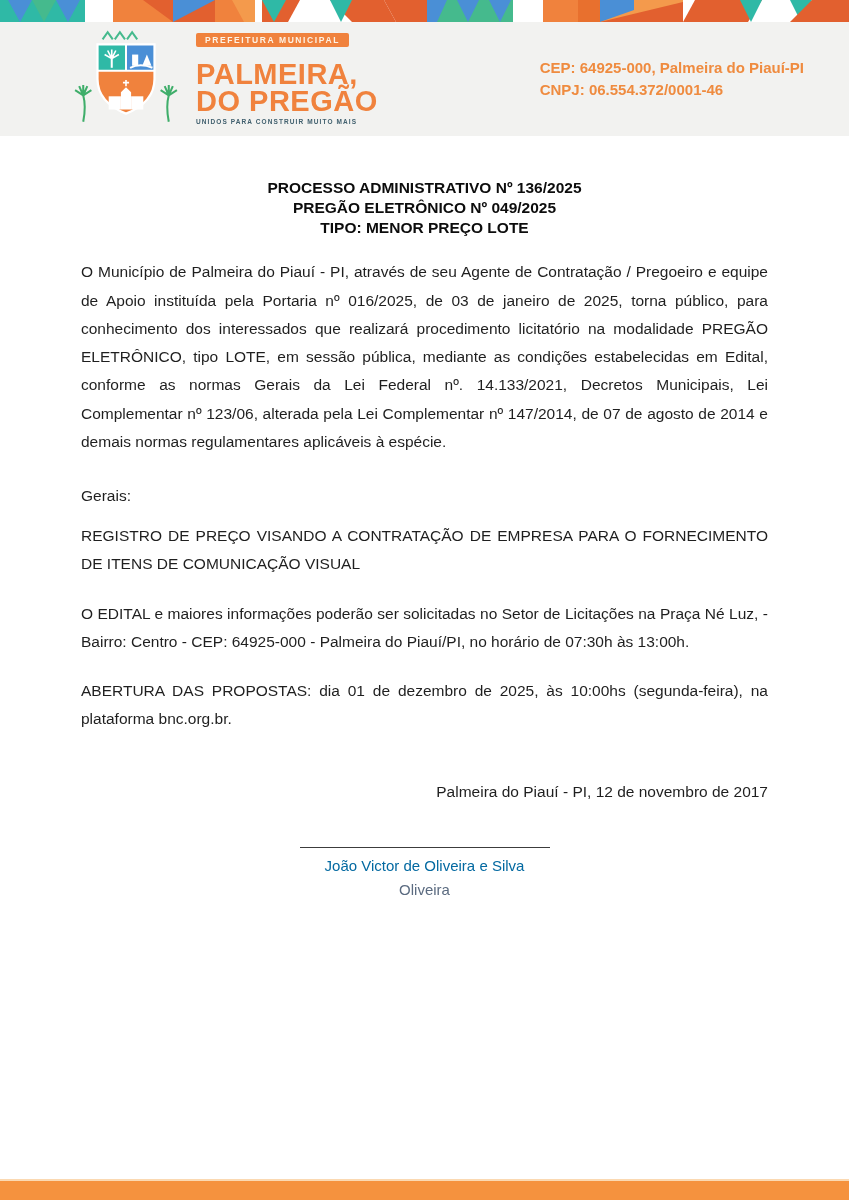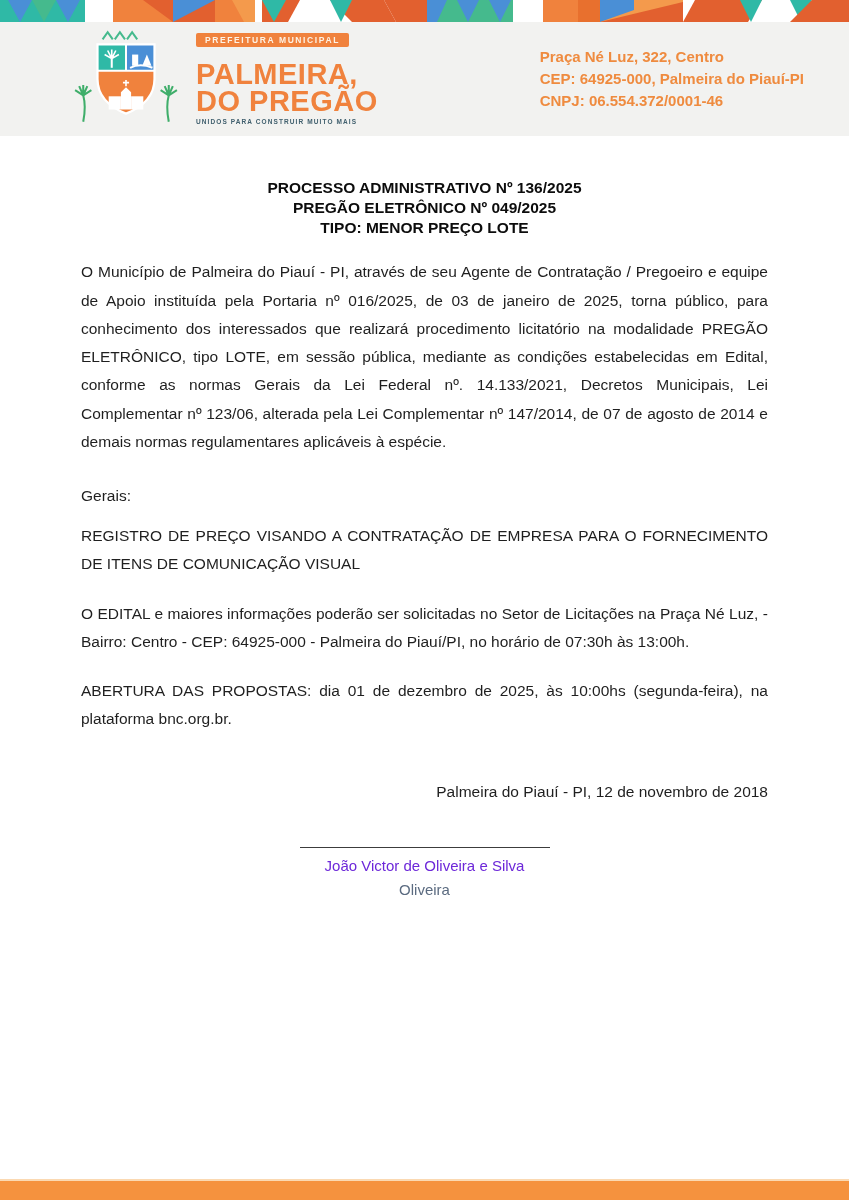--- a/index.html
+++ b/index.html
@@ -87,21 +87,21 @@
   }
 
   .signature { margin-top: 46px; text-align: center; }
   .signature-rule {
     width: 250px;
     margin: 0 auto;
     border: 0;
     border-top: 1.5px solid #3c3c3c;
     height: 0;
   }
-  .signature-name { margin-top: 9px; font-size: 15px; color: #6d28d9; }
+  .signature-name { margin-top: 9px; font-size: 15px; color: #0369a1; }
   .signature-role { margin-top: 7px; font-size: 15px; color: #5b6b80; }
 
   
   .bottom-bar {
     position: absolute;
     left: 0; bottom: 0;
     width: 100%;
     height: 21px;
     background: #f5923e;
     border-top: 2px solid #fbd9b2;
@@ -170,21 +170,20 @@
         </g>
       </svg>
       <div class="logo-text">
         <span class="logo-badge">PREFEITURA MUNICIPAL</span>
         <span class="logo-title">PALMEIRA,</span>
         <span class="logo-title">DO PREGÃO</span>
         <span class="logo-tagline">UNIDOS PARA CONSTRUIR MUITO MAIS</span>
       </div>
     </div>
     <div class="address-block">
-      <div>Praça Né Luz, 322, Centro</div>
       <div>CEP: 64925-000, Palmeira do Piauí-PI</div>
       <div>CNPJ: 06.554.372/0001-46</div>
     </div>
   </div>
 
   <div class="content">
     <div class="doc-title">
       <div>PROCESSO ADMINISTRATIVO Nº 136/2025</div>
       <div>PREGÃO ELETRÔNICO Nº 049/2025</div>
       <div>TIPO: MENOR PREÇO LOTE</div>
@@ -192,21 +191,21 @@
 
     <p class="para">O Município de Palmeira do Piauí - PI, através de seu Agente de Contratação / Pregoeiro e equipe de Apoio instituída pela Portaria nº 016/2025, de 03 de janeiro de 2025, torna público, para conhecimento dos interessados que realizará procedimento licitatório na modalidade PREGÃO ELETRÔNICO, tipo LOTE, em sessão pública, mediante as condições estabelecidas em Edital, conforme as normas Gerais da Lei Federal nº. 14.133/2021, Decretos Municipais, Lei Complementar nº 123/06, alterada pela Lei Complementar nº 147/2014, de 07 de agosto de 2014 e demais normas regulamentares aplicáveis à espécie.</p>
 
     <p class="objeto-label">Gerais:</p>
     <p class="objeto-text">REGISTRO DE PREÇO VISANDO A CONTRATAÇÃO DE EMPRESA PARA O FORNECIMENTO DE ITENS DE COMUNICAÇÃO VISUAL</p>
 
     <p class="para">O EDITAL e maiores informações poderão ser solicitadas no Setor de Licitações na Praça Né Luz, - Bairro: Centro - CEP: 64925-000 - Palmeira do Piauí/PI, no horário de 07:30h às 13:00h.</p>
 
     <p class="para">ABERTURA DAS PROPOSTAS: dia 01 de dezembro de 2025, às 10:00hs (segunda-feira), na plataforma bnc.org.br.</p>
 
-    <div class="date-line">Palmeira do Piauí - PI, 12 de novembro de 2018</div>
+    <div class="date-line">Palmeira do Piauí - PI, 12 de novembro de 2017</div>
 
     <div class="signature">
       <hr class="signature-rule">
       <div class="signature-name">João Victor de Oliveira e Silva</div>
       <div class="signature-role">Oliveira</div>
     </div>
   </div>
 
   <div class="bottom-bar"></div>
 </div>

